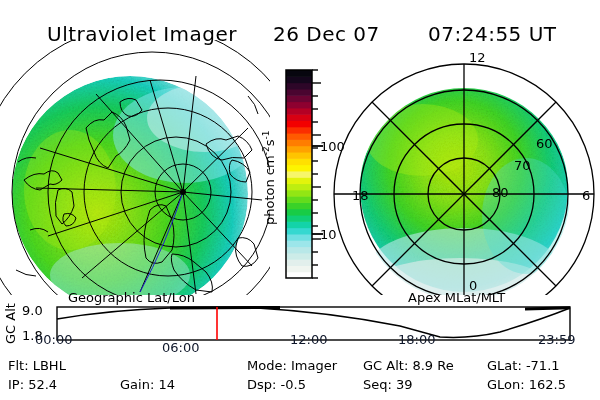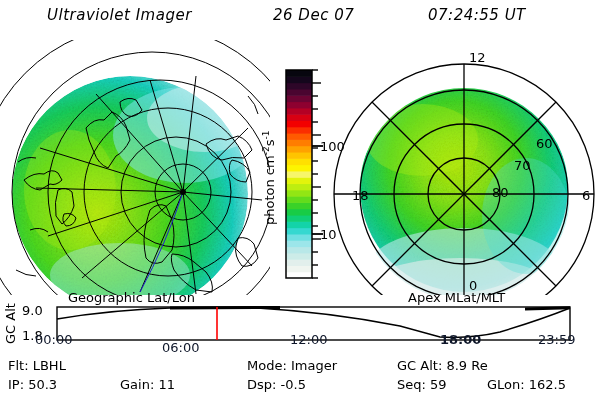--- a/index.html
+++ b/index.html
@@ -15,26 +15,25 @@
     color: #000000;
   }
   #root {
     position: relative;
     width: 600px;
     height: 400px;
     background: #ffffff;
   }
   .hdr {
     position: absolute;
-    top: 6px;
-    font-size: 15px;
+    top: 22px;
+    font-size: 20px;
     letter-spacing: 0.5px;
     white-space: nowrap;
     color: #000;
-    font-style: italic;
   }
   #hdr-title { left: 47px; }
   #hdr-date  { left: 273px; }
   #hdr-time  { left: 428px; }
 
   .panel {
     position: absolute;
   }
   #left-panel  { left: 0px;   top: 40px; width: 270px; height: 255px; }
   #cbar-panel  { left: 258px; top: 40px; width: 95px;  height: 255px; }
@@ -66,21 +65,21 @@
   #status-row-0 { top: 2px; }
   #status-row-1 { top: 21px; }
   .status-cell {
     position: absolute;
     white-space: nowrap;
     color: #000;
   }
   .sc0 { left: 8px; }
   .sc1 { left: 120px; }
   .sc2 { left: 247px; }
-  .sc3 { left: 363px; margin-left: 34px; }
+  .sc3 { left: 363px; }
   .sc4 { left: 487px; }
 
   .time-label {
     position: absolute;
     top: 40px;
     font-size: 13px;
     color: #0f172a;
     white-space: nowrap;
   }
   .axis-name {
@@ -321,32 +320,33 @@
       <path d="M525 17 L570 15.8" stroke="#000000" stroke-width="3" fill="none"></path>
 
       <line x1="217" y1="15" x2="217" y2="48" stroke="#ff0000" stroke-width="1.6"></line>
     </svg>
     <div class="axis-name" style="left:68px; top:-2px;">Geographic Lat/Lon</div>
     <div class="axis-name" style="left:408px; top:-2px;">Apex MLat/MLT</div>
 
     <div class="time-label" style="left:35px;">00:00</div>
     <div class="time-label" style="left:162px;margin-top:8px;">06:00</div>
     <div class="time-label" style="left:290px;">12:00</div>
-    <div class="time-label" style="left:440px;font-weight:bold;">18:00</div>
+    <div class="time-label" style="left:398px;">18:00</div>
     <div class="time-label" style="left:538px;">23:59</div>
   </div>
 
   <div class="panel" id="status-panel">
     <div class="status-row" id="status-row-0">
       <span class="status-cell sc0">Flt: LBHL</span>
       <span class="status-cell sc2">Mode: Imager</span>
       <span class="status-cell sc3">GC Alt: 8.9 Re</span>
+      <span class="status-cell sc4">GLat: -71.1</span>
     </div>
     <div class="status-row" id="status-row-1">
-      <span class="status-cell sc0">IP: 50.3</span>
-      <span class="status-cell sc1">Gain: 11</span>
+      <span class="status-cell sc0">IP: 52.4</span>
+      <span class="status-cell sc1">Gain: 14</span>
       <span class="status-cell sc2">Dsp:   -0.5</span>
-      <span class="status-cell sc3">Seq: 59</span>
+      <span class="status-cell sc3">Seq: 39</span>
       <span class="status-cell sc4">GLon: 162.5</span>
     </div>
   </div>
 
 </div>
 
 </body></html>

